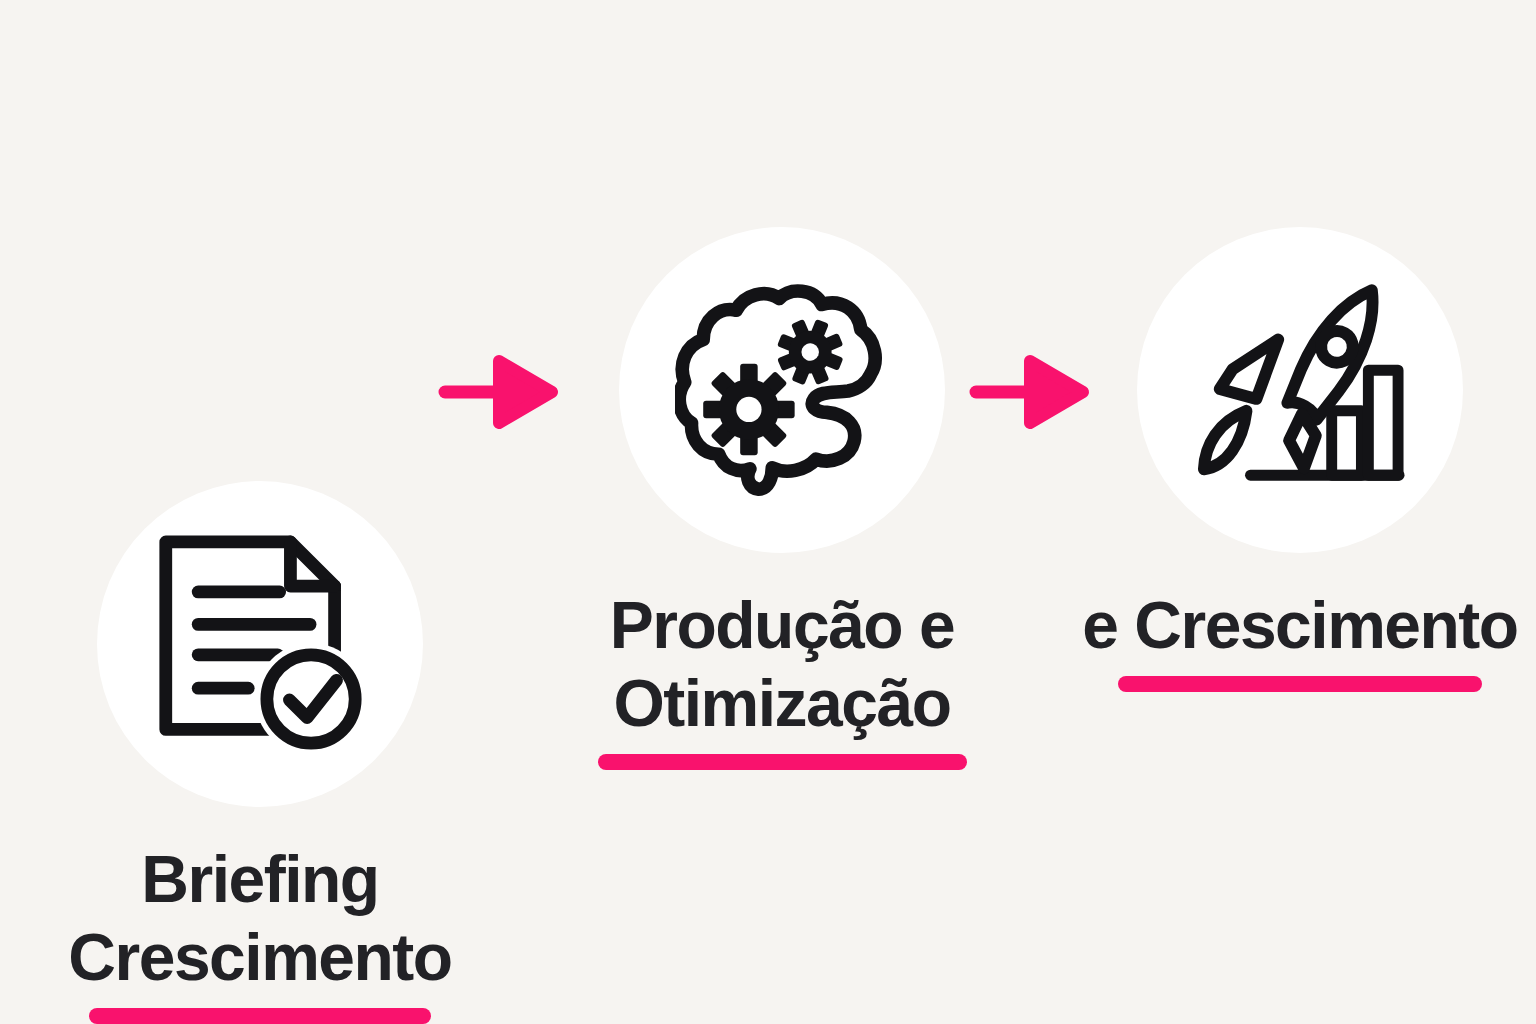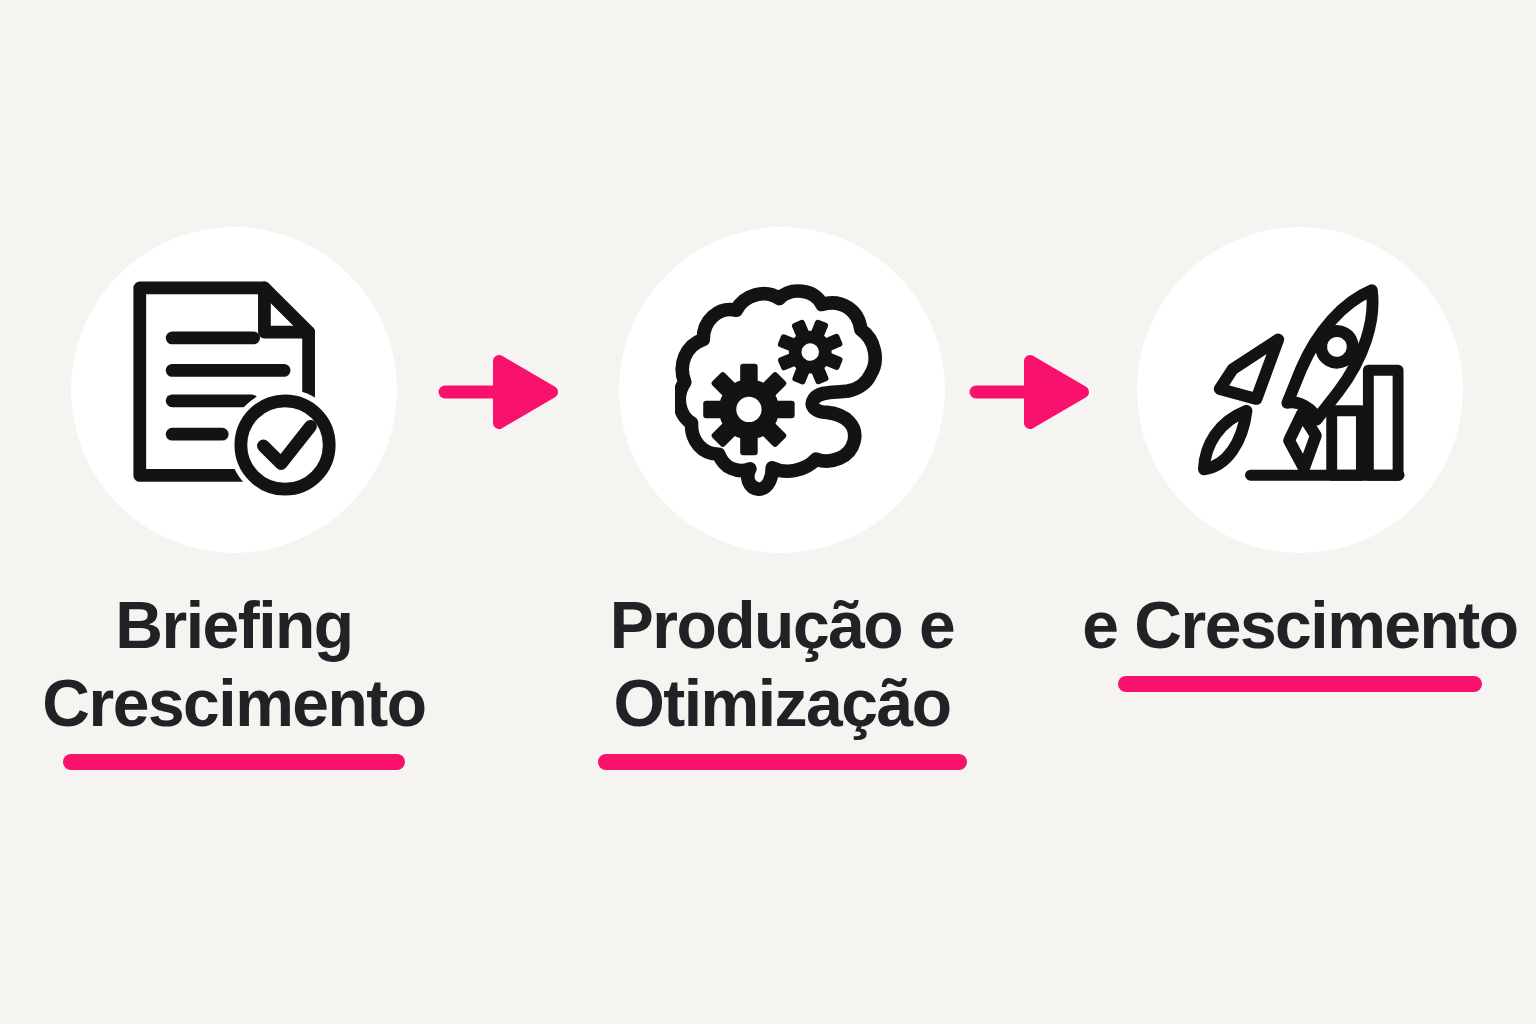--- a/index.html
+++ b/index.html
@@ -8,21 +8,21 @@
     background: #F6F4F1;
     font-family: "Liberation Sans", sans-serif;
     position: relative;
     overflow: hidden;
   }
   .flow { position: absolute; inset: 0; }
   .step {
     position: absolute; top: 0; height: 100%;
     display: flex; flex-direction: column; align-items: center;
   }
-  .step-1 { left: 39px;   width: 390px; }
+  .step-1 { left: 65px;   width: 390px; justify-content: flex-end; }
   .step-2 { left: 584px;  width: 396px; }
   .step-3 { left: 1082px; width: 436px; }
   .halo {
     margin-top: 227px;
     width: 326px; height: 326px;
     border-radius: 50%;
     background: #FFFFFF;
     display: flex; align-items: center; justify-content: center;
     flex: 0 0 auto;
   }

